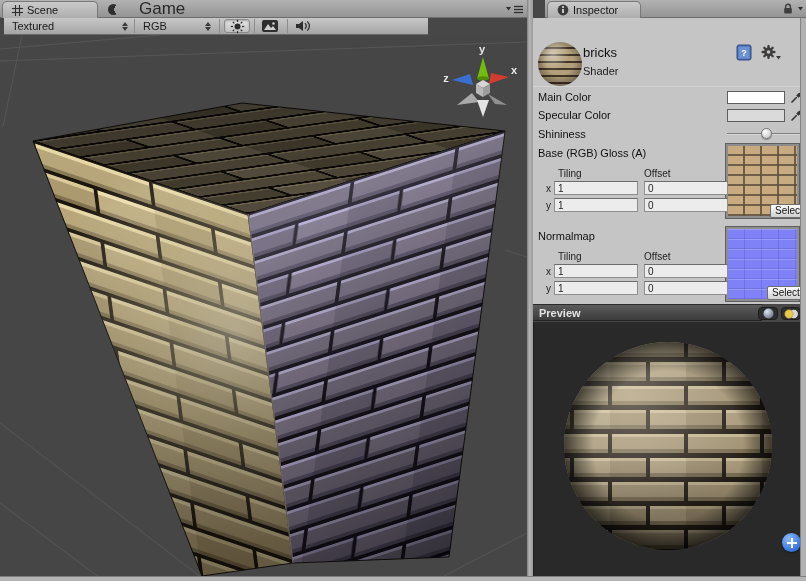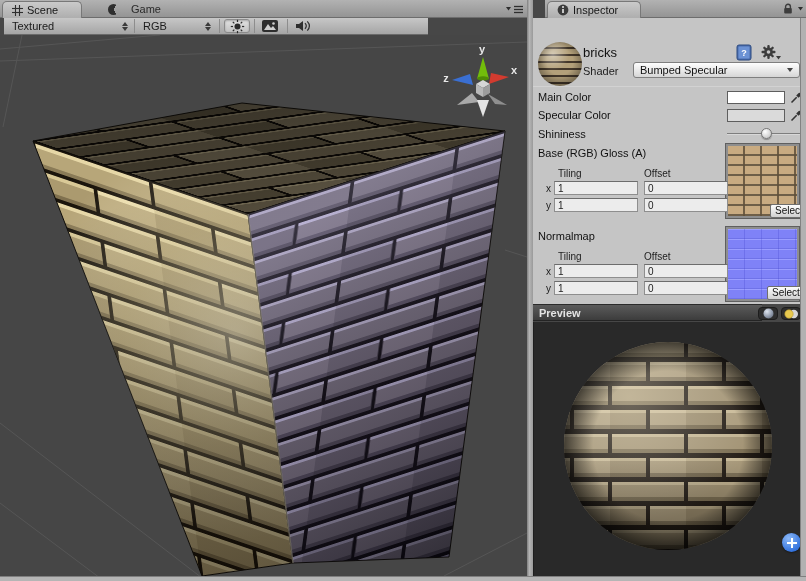--- a/index.html
+++ b/index.html
@@ -5,21 +5,21 @@
   * { margin:0; padding:0; box-sizing:border-box; }
   html,body { width:806px; height:581px; }
   body { font-family:"Liberation Sans","DejaVu Sans",sans-serif; font-size:11px; color:#1a1a1a; background:#474747; overflow:hidden; }
   #window { position:relative; width:806px; height:581px; background:#474747; }
 
   
   .tabbar { position:absolute; top:0; height:18px; background:linear-gradient(#b2b2b2,#949494); border-bottom:1px solid #6d6d6d; }
   .tab { position:absolute; top:1px; height:17px; display:flex; align-items:center; gap:4px; padding:0 9px;
          background:linear-gradient(#cacaca,#aeaeae); border:1px solid #787878; border-bottom:none;
          border-radius:5px 5px 0 0; font-size:11px; color:#161616; }
-  .tab-ghost { position:absolute; top:1px; height:16px; display:flex; align-items:center; gap:12px; font-size:11px; color:#2a2a2a; }
+  .tab-ghost { position:absolute; top:1px; height:16px; display:flex; align-items:center; gap:20px; font-size:17px; color:#2a2a2a; }
   .toolbar { position:absolute; left:4px; top:18px; width:424px; height:17px; background:linear-gradient(#c7c7c7,#a5a5a5); border-bottom:1px solid #6a6a6a; }
   .tsep { position:absolute; top:1px; width:1px; height:14px; background:#8d8d8d; }
   .ddl { position:absolute; top:0; height:16px; display:flex; align-items:center; gap:5px; color:#1c1c1c; cursor:default; }
   .updown { display:flex; flex-direction:column; gap:1px; }
   .tri-u { width:0; height:0; border-left:3px solid transparent; border-right:3px solid transparent; border-bottom:4px solid #3a3a3a; }
   .tri-d { width:0; height:0; border-left:3px solid transparent; border-right:3px solid transparent; border-top:4px solid #3a3a3a; }
   .tbtn { position:absolute; top:1px; height:14px; display:flex; align-items:center; justify-content:center; }
   .tbtn.pressed { background:linear-gradient(#e2e2e2,#c2c2c2); border:1px solid #8b8b8b; border-radius:3px; box-shadow:inset 0 1px 2px rgba(0,0,0,.25); }
   .search { position:absolute; left:317px; top:2px; width:207px; height:13px; border:1px solid #898989; border-radius:8px;
             background:#c6c6c6; box-shadow:inset 0 1px 2px rgba(0,0,0,.28); display:flex; align-items:center; padding:0 5px; gap:2px; }
@@ -88,21 +88,21 @@
   .pac { width:11px; height:11px; border-radius:50%; background:conic-gradient(from 150deg,#2f2f2f 0deg 240deg,transparent 240deg 360deg); }
   svg { display:block; }
 </style>
 </head>
 <body>
 
 <div id="window">
 
   <div id="scene-pane">
     <div class="tabbar">
-      <div class="tab" style="left:2px; width:80px;">
+      <div class="tab" style="left:2px; width:96px;">
         <svg width="11" height="11">
             <g stroke="#2e2e2e" stroke-width="1.1">
               <line x1="3.5" y1="0" x2="3.5" y2="11"></line>
               <line x1="7.5" y1="0" x2="7.5" y2="11"></line>
               <line x1="0" y1="3.5" x2="11" y2="3.5"></line>
               <line x1="0" y1="7.5" x2="11" y2="7.5"></line>
             </g>
           </svg>
         <span>Scene</span>
       </div>
@@ -298,24 +298,20 @@
             </g>
           </svg>
       </div>
     </div>
 
     <div id="insp-body">
 
       <div id="mat-ball"></div>
       <div id="mat-name">bricks</div>
       <div id="shader-label">Shader</div>
-      <div class="shader-dd">
-        <span>Bumped Specular</span>
-        <span class="tri-d" style="border-top-color:#444;"></span>
-      </div>
       <div style="position:absolute; left:203px; top:26px;">
         <svg width="17" height="17">
             <rect x="1" y="1" width="14" height="15" rx="2" fill="#4d6fae" stroke="#2c4a80"></rect>
             <rect x="2.5" y="2.5" width="11" height="12" rx="1" fill="#6c92d4"></rect>
             <text x="8" y="12" font-size="9" font-weight="bold" fill="#fff" text-anchor="middle">?</text>
           </svg>
       </div>
       <div style="position:absolute; left:228px; top:26px;">
         <svg width="20" height="17">
           <g fill="#3c3c3c">

